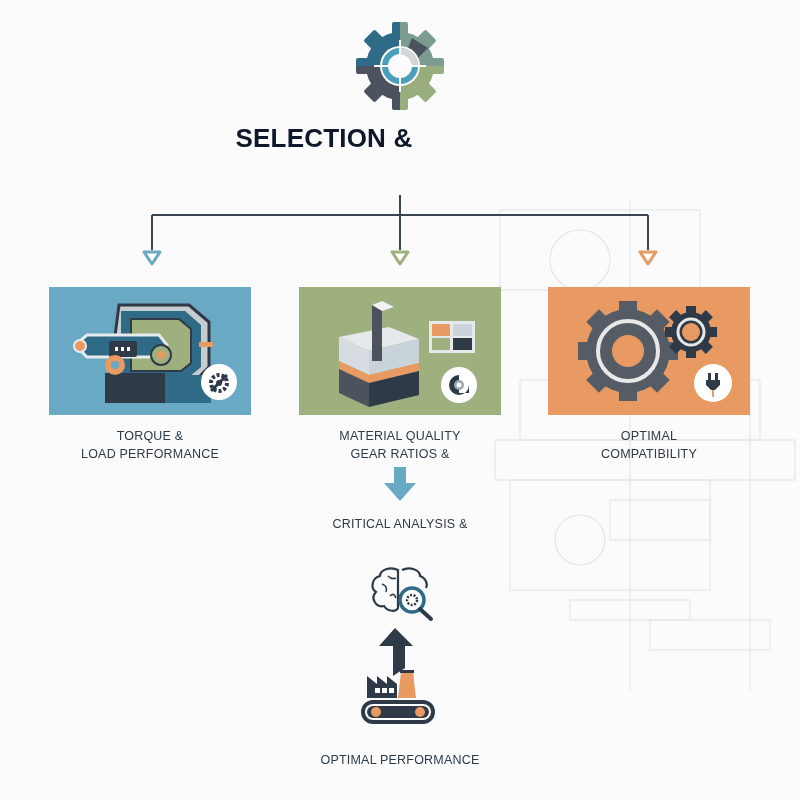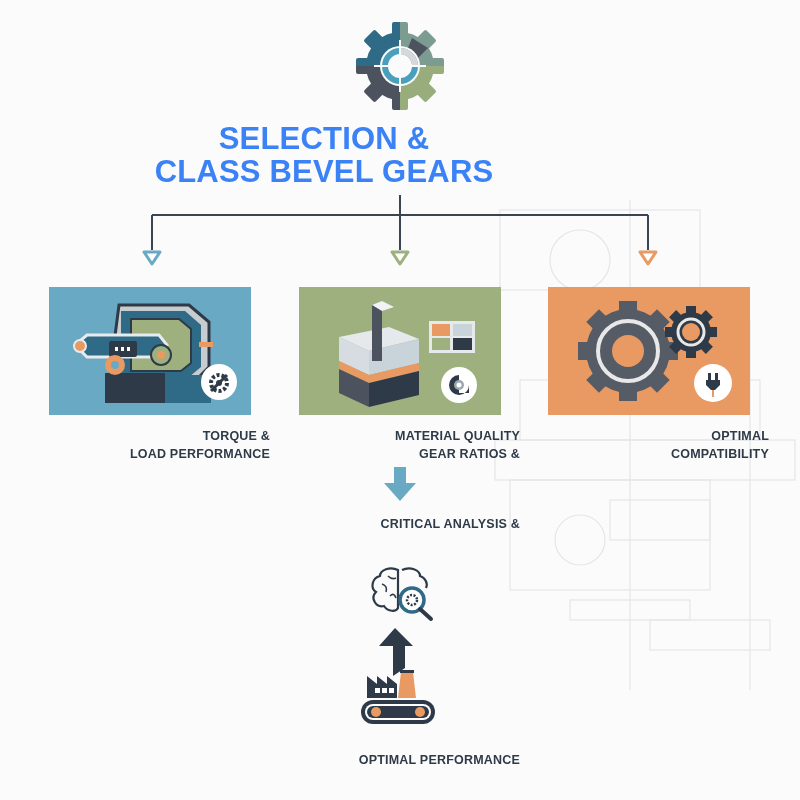--- a/index.html
+++ b/index.html
@@ -1,21 +1,21 @@
 <!DOCTYPE html>
 <html><head>
 <meta charset="utf-8">
 <style>
   html, body { margin:0; padding:0; }
   body { width:800px; height:800px; background:#fbfbfb; position:relative; overflow:hidden;
          font-family:"Liberation Sans", sans-serif; color:#2e3a48; }
   .abs { position:absolute; }
-  .title { left:0; width:648px; top:122px; text-align:center; font-weight:bold; font-size:31px; line-height:33px; color:#3b82f6; letter-spacing:0.2px; }
+  .title { left:0; width:648px; top:122px; text-align:center; font-weight:bold; font-size:26px; line-height:33px; color:#0f172a; letter-spacing:0.2px; }
   .card { width:202px; height:128px; top:287px; }
-  .label { width:240px; text-align:right; font-weight:bold; font-size:12.5px; line-height:18px; color:#2e3a48; letter-spacing:0.2px; }
+  .label { width:240px; text-align:center; font-weight:normal; font-size:12.5px; line-height:18px; color:#2e3a48; letter-spacing:0.2px; }
   .blueprint { left:480px; top:200px; width:320px; height:490px; opacity:0.18; }
 </style>
 </head>
 <body>
 
 <svg class="abs blueprint" viewBox="0 0 320 490" fill="none" stroke="#7a8896" stroke-width="1.2">
   <rect x="20" y="10" width="200" height="80"></rect>
   <circle cx="100" cy="60" r="30"></circle>
   <rect x="40" y="180" width="240" height="60"></rect>
   <rect x="15" y="240" width="300" height="40"></rect>
@@ -64,21 +64,20 @@
   <circle cx="48" cy="48" r="20" fill="#fbfbfb"></circle>
   <circle cx="48" cy="48" r="15" fill="none" stroke="#4aa0bc" stroke-width="6"></circle>
   <path d="M48 33 A15 15 0 0 1 63 48" fill="none" stroke="#d6d8da" stroke-width="6"></path>
   <circle cx="48" cy="48" r="9" fill="#fbfbfb"></circle>
   <line x1="48" y1="22" x2="48" y2="74" stroke="#fbfbfb" stroke-width="2"></line>
   <line x1="22" y1="48" x2="74" y2="48" stroke="#fbfbfb" stroke-width="2"></line>
 </svg>
 
 <div class="abs title">
   <div>SELECTION &amp;</div>
-  <div>CLASS BEVEL GEARS</div>
 </div>
 
 <svg class="abs" style="left:0;top:190px" width="800" height="80" viewBox="0 0 800 80">
   <g stroke="#3a4552" stroke-width="2" fill="none">
     <line x1="400" y1="5" x2="400" y2="60"></line>
     <line x1="152" y1="25" x2="648" y2="25"></line>
     <line x1="152" y1="25" x2="152" y2="60"></line>
     <line x1="648" y1="25" x2="648" y2="60"></line>
   </g>
   <polygon points="144,62 160,62 152,74" fill="#fff" stroke="#6aa9c4" stroke-width="3" stroke-linejoin="round"></polygon>

